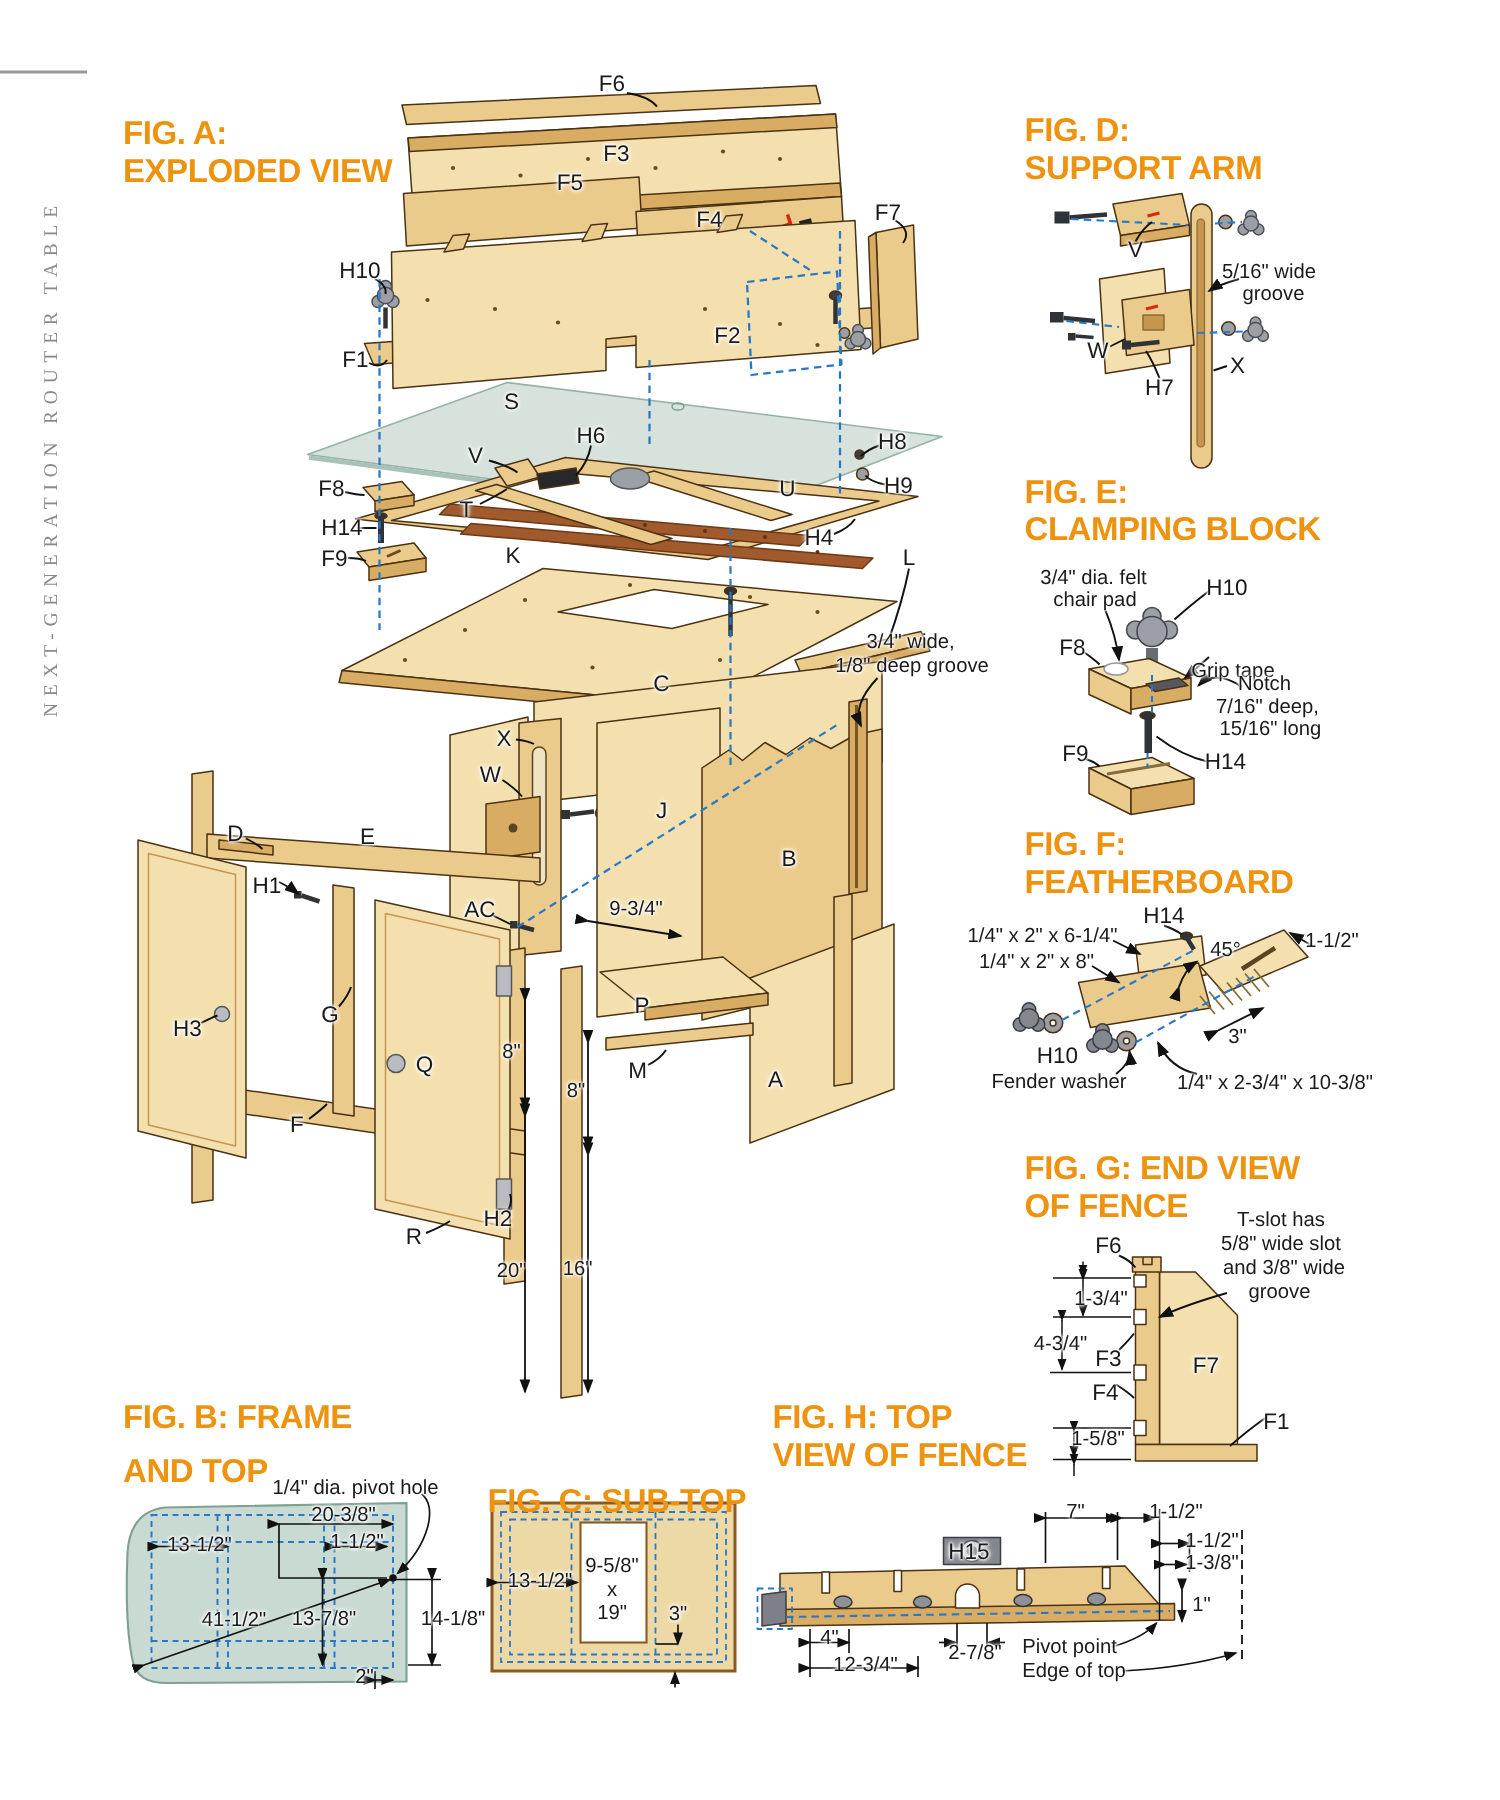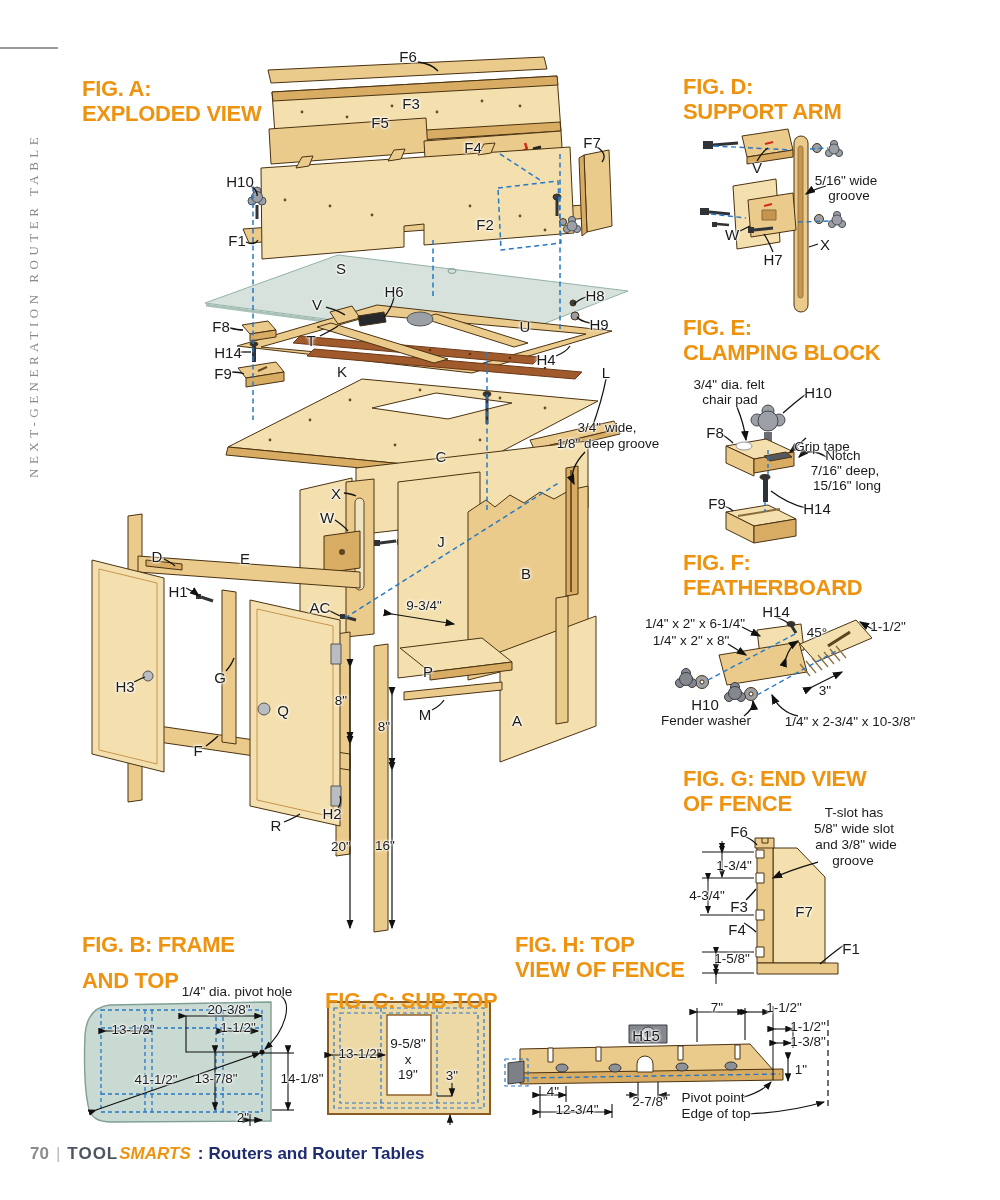--- a/index.html
+++ b/index.html
@@ -613,21 +613,13 @@
       <span class="lbl d" style="left: 808px; top: 1027px;">1-1/2"</span>
       <span class="lbl d" style="left: 808px; top: 1042px;">1-3/8"</span>
       <span class="lbl d" style="left: 801px; top: 1070px;">1"</span>
       <span class="lbl d" style="left: 553px; top: 1092px;">4"</span>
       <span class="lbl d" style="left: 577px; top: 1110px;">12-3/4"</span>
       <span class="lbl d" style="left: 650px; top: 1102px;">2-7/8"</span>
       <span class="lbl n" style="left: 713px; top: 1098px;">Pivot point</span>
       <span class="lbl n" style="left: 716px; top: 1114px;">Edge of top</span>
     </div>
 
-  <div id="footer">
-    <span class="pagenum">70</span>
-    <span class="bar">|</span>
-    <span class="tool">TOOL</span>
-    <span class="smarts">SMARTS</span>
-    <span class="colon">:</span>
-    <span class="title">Routers and Router Tables</span>
-  </div>
 </div>
 
 </body></html>

